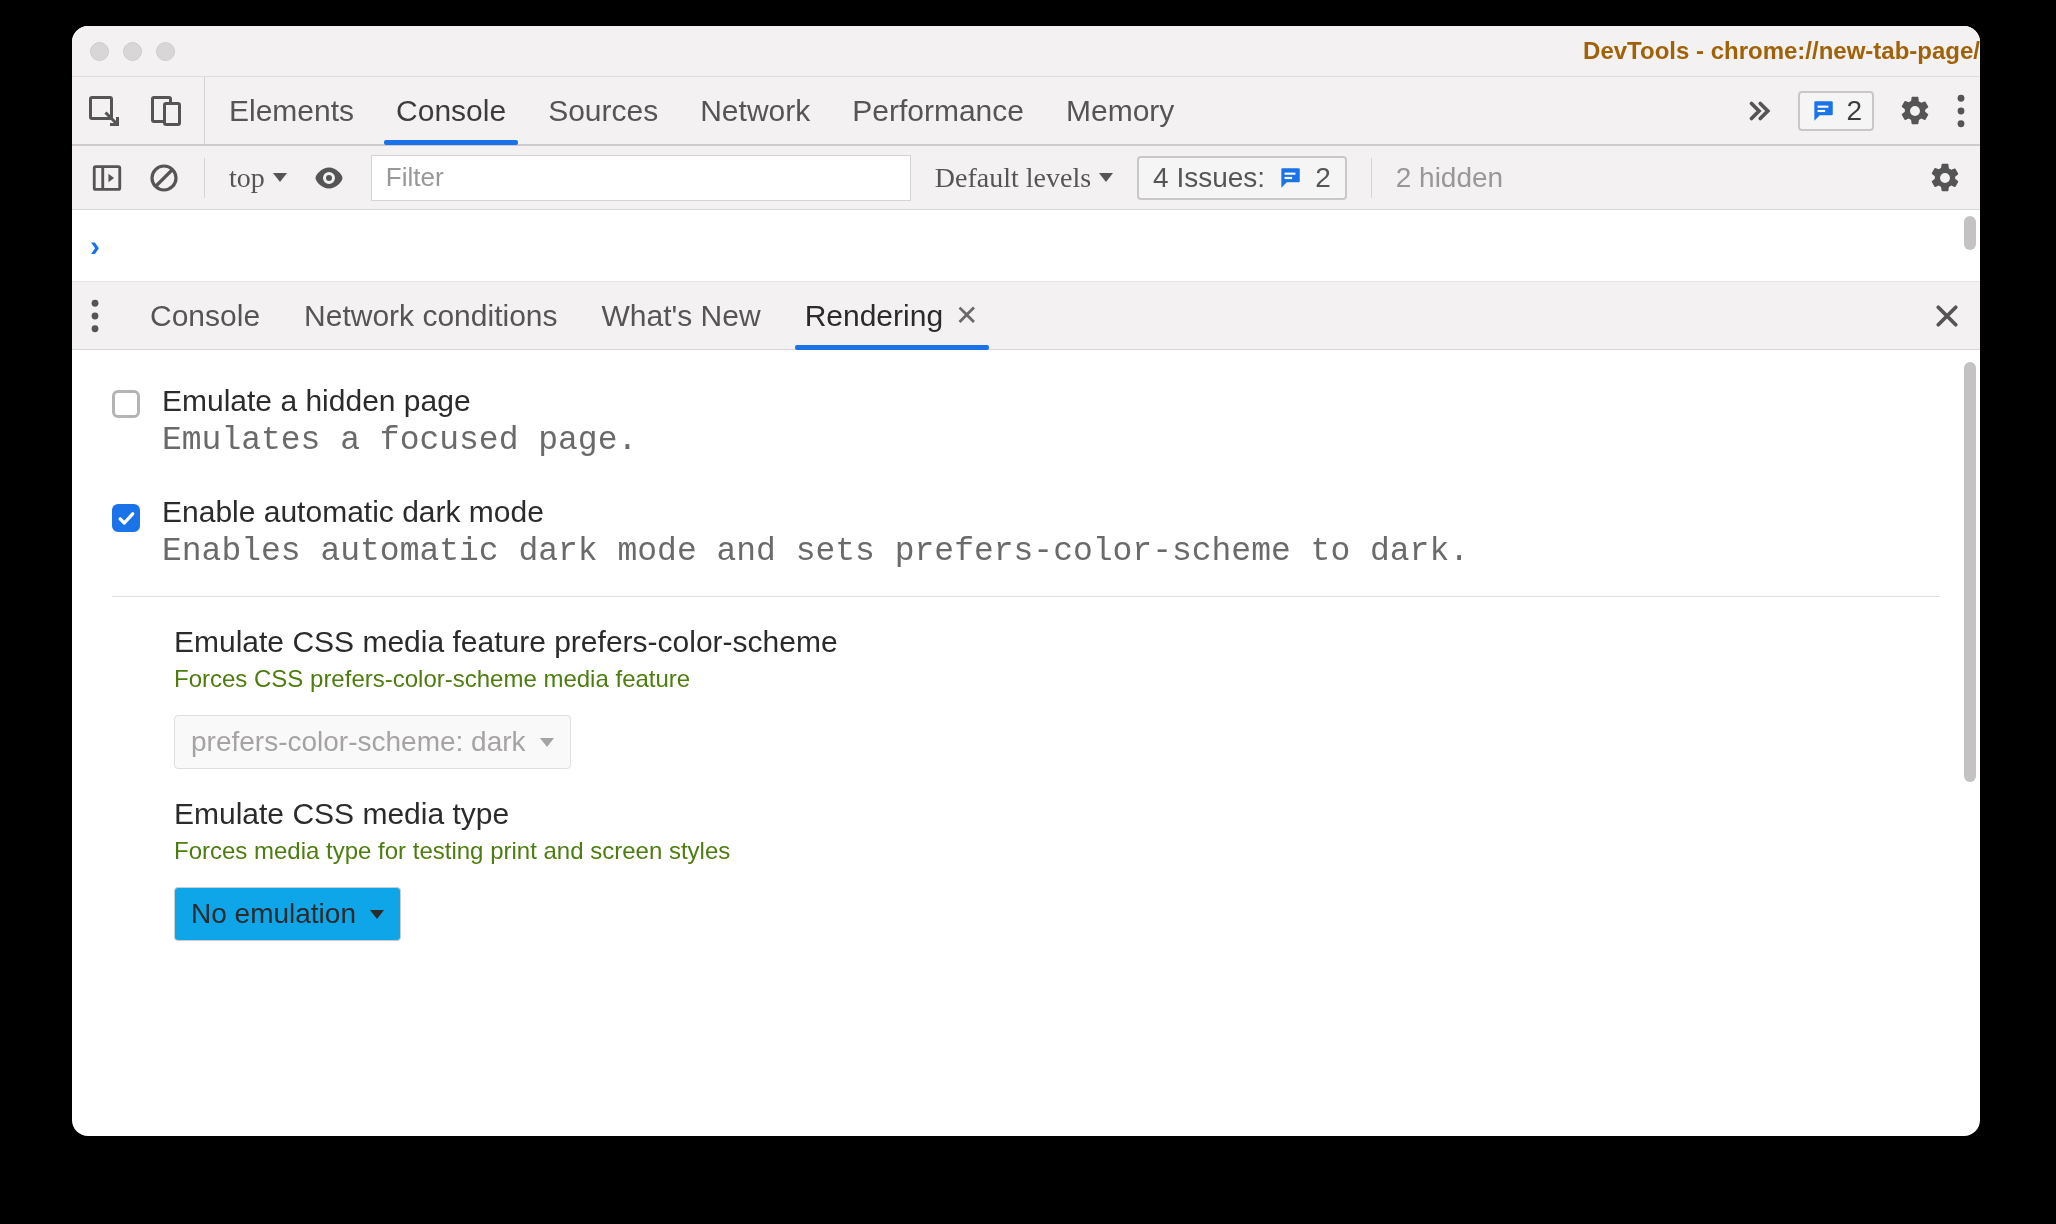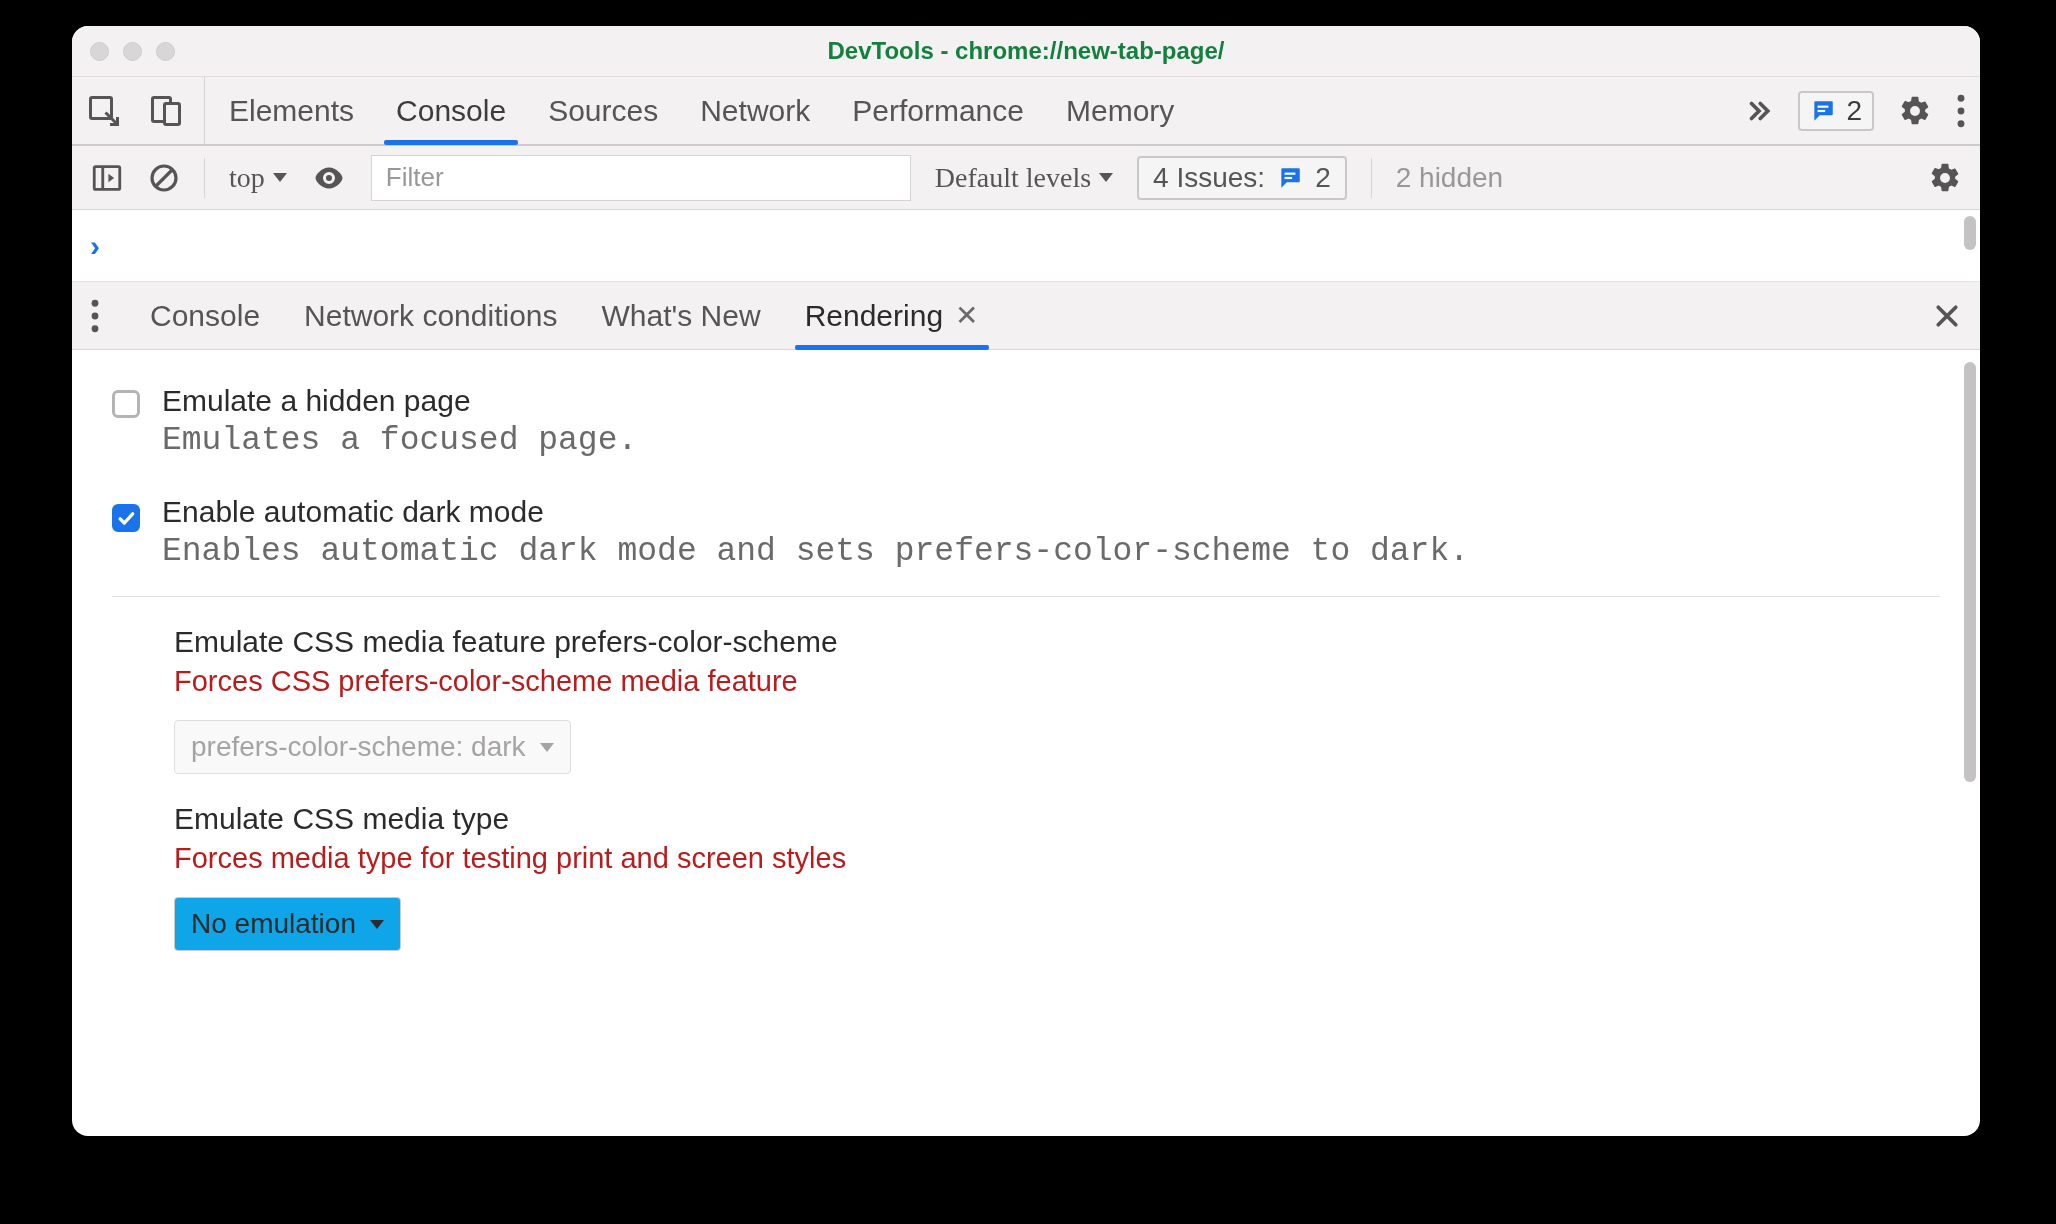--- a/index.html
+++ b/index.html
@@ -21,21 +21,21 @@
   
   .titlebar {
     height: 50px;
     background: #f3f1f2;
     display: flex; align-items: center;
     padding: 0 18px;
     position: relative;
   }
   .trafficlights { display:flex; gap:14px; }
   .tl { width:19px; height:19px; border-radius:50%; background:#d9d6d7; border:1px solid #cfcccd; }
-  .title { position:absolute; left:0; right:0; text-align:center; font-size:24px; color:#15803d; font-weight:600; }
+  .title { position:absolute; left:0; right:0; text-align:right; font-size:24px; color:#a16207; font-weight:600; }
 
   
   .toolbar1 {
     height: 70px;
     background: #f3f1f2;
     border-top: 1px solid #e0dcdd;
     border-bottom: 2px solid #cfcbcd;
     display:flex; align-items:stretch;
     padding: 0 14px;
   }
@@ -128,21 +128,21 @@
   .cb-box { width:28px; height:28px; border:3px solid #b6b3b4; border-radius:6px; background:#fff; display:inline-flex; align-items:center; justify-content:center; }
   .cb-box.checked { background:#1a73e8; border-color:#1a73e8; }
   .cb-box.checked svg { display:block; }
   .opt .texts { display:flex; flex-direction:column; gap:4px; }
   .opt .label { color:#2c2b2b; }
   .opt .desc  { color:#6b6a6a; font-size:33px;font-family:Liberation Mono, monospace; }
   .hr { height:1px; background:#e2dfe0; margin:6px 0 22px 0; }
 
   .sel-group { padding: 6px 0 22px 62px; }
   .sel-group .label { color:#2c2b2b; margin-bottom:6px; }
-  .sel-group .desc { color:#b91c1c; font-size:29px; margin-bottom:22px; }
+  .sel-group .desc { color:#4d7c0f; font-size:24px; margin-bottom:22px; }
   .select {
     display:inline-flex; align-items:center; gap:14px;
     border:1px solid #e0dddf; border-radius:4px;
     background:#faf9f9;
     padding:10px 16px; font-size:28px; color:#a6a3a5;
   }
   .select.enabled { color:#2c2b2b; background:#0ea5e9; border-color:#cfcbcd; }
   .caret { width:0; height:0; border-left:7px solid transparent; border-right:7px solid transparent; border-top:9px solid currentColor; }
   svg { display:block; }
 

